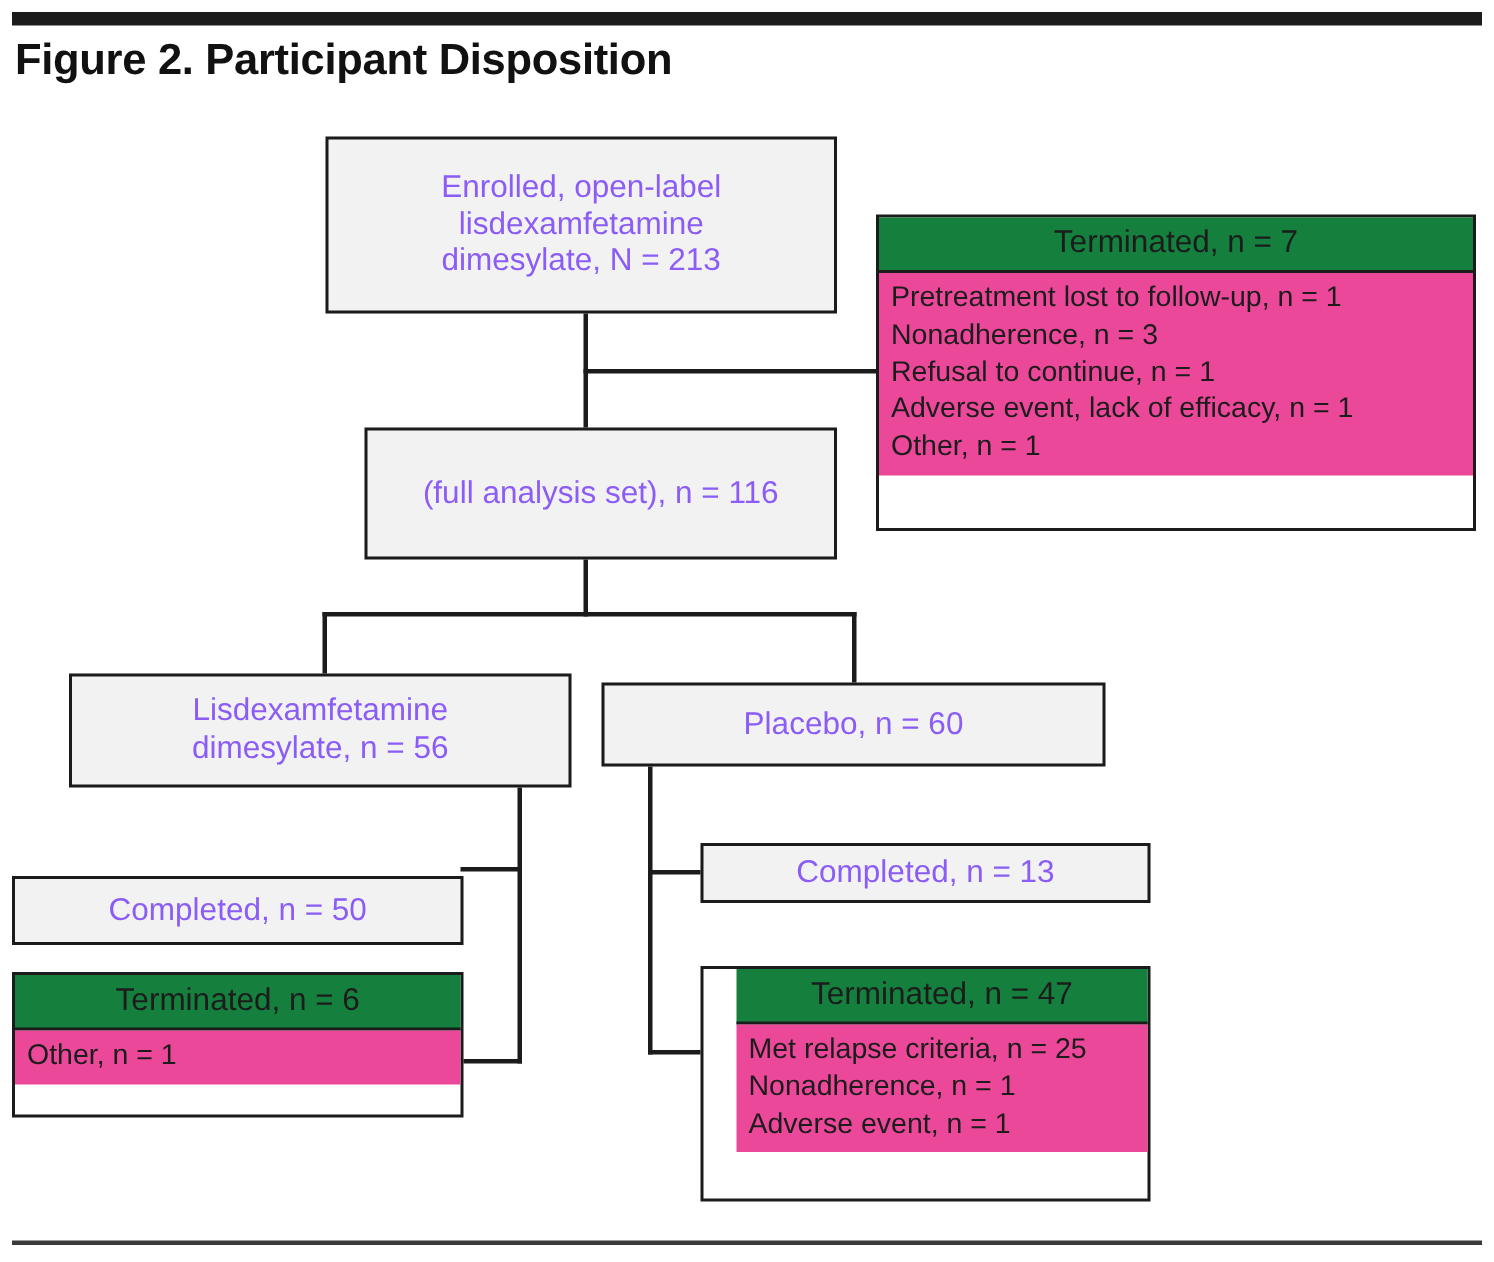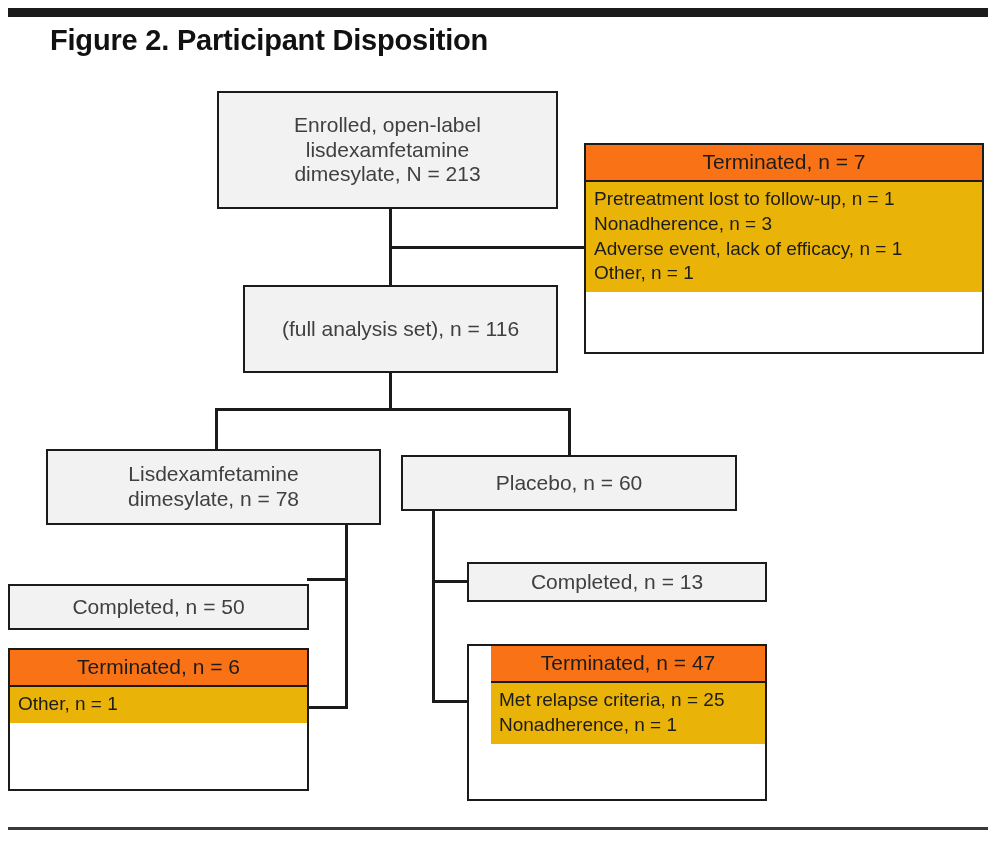--- a/index.html
+++ b/index.html
@@ -17,55 +17,55 @@
   }
   .rule-bottom{
     position:absolute;left:8px;top:827px;width:980px;height:3px;
     background:#3a3a3a;
   }
 
   
   .fig-title{
     position:absolute;left:10px;top:24px;
     font-size:29px;font-weight:bold;letter-spacing:-0.2px;
-    color:#111111;white-space:nowrap;margin-left:40px;
+    color:#111111;white-space:nowrap;
   }
 
   
   .box{
     position:absolute;box-sizing:border-box;
     border:2.5px solid #1b1b1b;
     background:#f2f2f2;
     display:flex;align-items:center;justify-content:center;
     text-align:center;
     font-size:21px;line-height:1.18;
-    color:#404040;
+    color:#8b5cf6;
     z-index:3;
   }
   .box .lines{padding:0 6px;}
   .box .lines div{white-space:nowrap;}
 
   
   .boxgroup{
     position:absolute;box-sizing:border-box;
     border:2.5px solid #1b1b1b;
     background:#ffffff;
     z-index:3;
     display:flex;flex-direction:column;
   }
   .boxgroup .hdr{
-    background:#f97316;
+    background:#15803d;
     border-bottom:2px solid #1b1b1b;
     text-align:center;
     font-size:21px;line-height:1.15;
     padding:5px 0 6px 0;
     color:#1c1c1c;
   }
   .boxgroup .body{
-    background:#eab308;
+    background:#ec4899;
     padding:5px 0 6px 8px;
     font-size:19px;line-height:1.30;
     color:#1c1c1c;
     text-align:left;
   }
   .boxgroup .body div{white-space:nowrap;}
 
   
   .seg{position:absolute;background:#1b1b1b;z-index:1;}
   .v{width:3px;}
@@ -106,66 +106,68 @@
       <div>lisdexamfetamine</div>
       <div>dimesylate, N = 213</div>
     </div>
   </div>
 
   <div class="boxgroup" style="left:584px;top:143px;width:400px;height:211px;">
     <div class="hdr">Terminated, n = 7</div>
     <div class="body">
       <div>Pretreatment lost to follow-up, n = 1</div>
       <div>Nonadherence, n = 3</div>
+      <div>Refusal to continue, n = 1</div>
       <div>Adverse event, lack of efficacy, n = 1</div>
       <div>Other, n = 1</div>
     </div>
   </div>
 
   <div class="box" style="left:243px;top:285px;width:315px;height:88px;">
     <div class="lines">
       <div>(full analysis set), n = 116</div>
     </div>
   </div>
 
   <div class="box" style="left:46px;top:449px;width:335px;height:76px;">
     <div class="lines">
       <div>Lisdexamfetamine</div>
-      <div>dimesylate, n = 78</div>
+      <div>dimesylate, n = 56</div>
     </div>
   </div>
 
   <div class="box" style="left:401px;top:455px;width:336px;height:56px;">
     <div class="lines">
       <div>Placebo, n = 60</div>
     </div>
   </div>
 
   <div class="box" style="left:8px;top:556px;width:301px;height:46px;margin-top:28px;">
     <div class="lines">
       <div>Completed, n = 50</div>
     </div>
   </div>
 
-  <div class="boxgroup" style="left:8px;top:648px;width:301px;height:143px;">
+  <div class="boxgroup" style="left:8px;top:648px;width:301px;height:97px;">
     <div class="hdr">Terminated, n = 6</div>
     <div class="body">
       <div>Other, n = 1</div>
     </div>
   </div>
 
   <div class="box" style="left:467px;top:562px;width:300px;height:40px;">
     <div class="lines">
       <div>Completed, n = 13</div>
     </div>
   </div>
 
   <div class="boxgroup" style="left:467px;top:644px;width:300px;height:157px;padding-left:22px;">
     <div class="hdr">Terminated, n = 47</div>
     <div class="body">
       <div>Met relapse criteria, n = 25</div>
       <div>Nonadherence, n = 1</div>
+      <div>Adverse event, n = 1</div>
     </div>
   </div>
 
   <div class="rule-bottom"></div>
 
 </div>
 
 </body></html>

